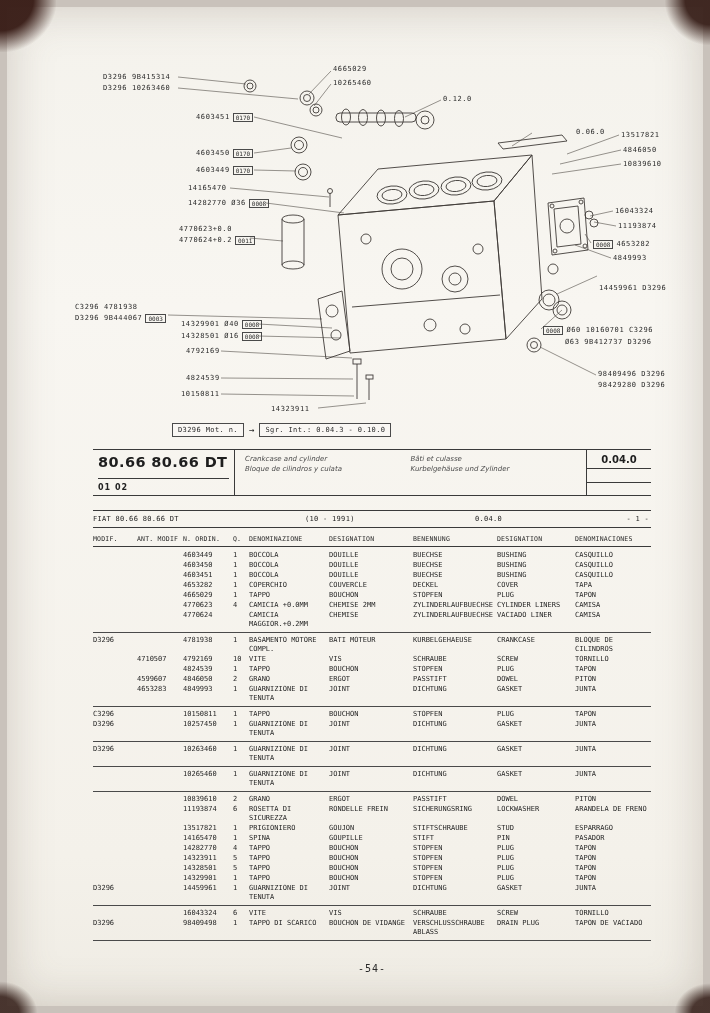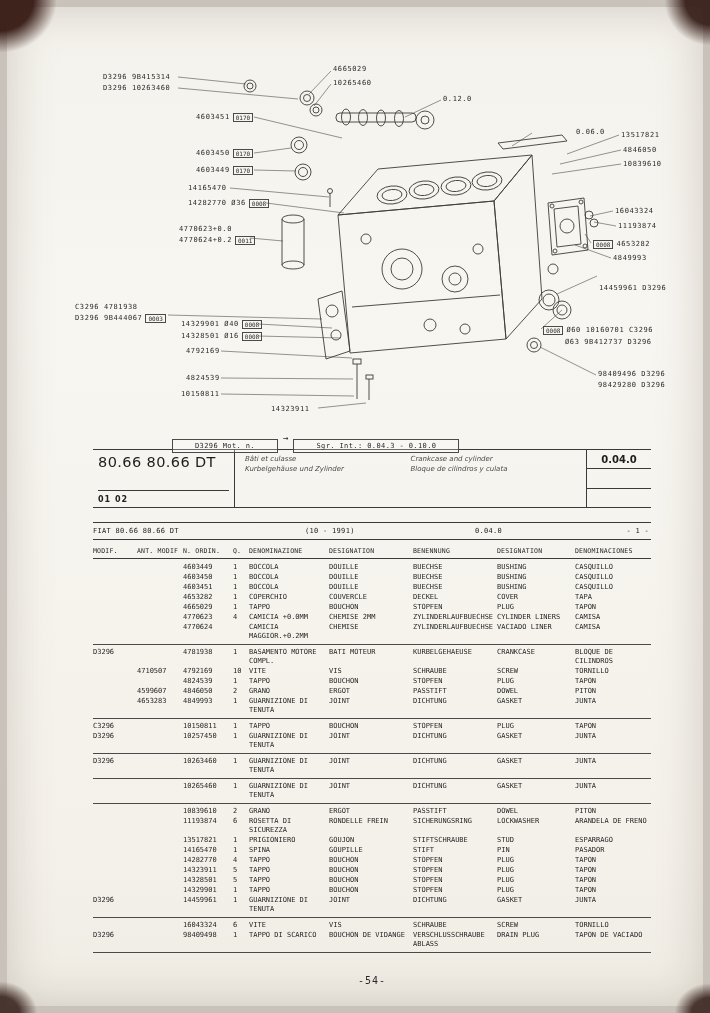--- a/index.html
+++ b/index.html
@@ -24,30 +24,30 @@
   .diagram { position:relative; width:696px; height:438px; }
   .diagram svg { position:absolute; left:-7px; top:0; }
   .callout-layer { position:absolute; left:-7px; top:0; width:710px; height:438px; }
   .callout { position:absolute; white-space:nowrap; font-family:"DejaVu Sans Mono", monospace;
              font-size:7px; line-height:8px; letter-spacing:0.6px; color:#2a2a2a; }
   .refbox-sm { display:inline-block; border:1px solid #4a4a4a; font-size:6px; line-height:7px;
                padding:0 2px; margin-left:3px; letter-spacing:0; vertical-align:middle; }
   .refbox-sm.first { margin:0 3px 0 0; }
   .refline { position:absolute; left:165px; top:416px; display:flex; gap:5px; align-items:center;
              font-family:"DejaVu Sans Mono", monospace; font-size:7px; color:#2a2a2a; }
-  .refbox { border:1px solid #4a4a4a; padding:2px 22px; letter-spacing:0.4px; background:rgba(255,255,255,0.25);margin-top:16px; }
+  .refbox { border:1px solid #4a4a4a; padding:2px 5px; letter-spacing:0.4px; background:rgba(255,255,255,0.25); }
   .arrow { font-size:9px; }
 
   
   .content { margin:4px 66px 0 86px; width:558px; }
 
   .header-band { display:flex; border-top:1.4px solid #3a3a3a; border-bottom:1px solid #3a3a3a; }
   .hb-left { width:142px; border-right:1px solid #3a3a3a; padding:4px 5px 3px; }
-  .hb-model { font-size:14.5px; font-weight:normal; letter-spacing:0.4px; color:#1e1e1e;
-              border-bottom:1px solid #3a3a3a; padding-bottom:20px; }
+  .hb-model { font-size:14.5px; font-weight:bold; letter-spacing:0.4px; color:#1e1e1e;
+              border-bottom:1px solid #3a3a3a; padding-bottom:8px; }
   .hb-variant { font-size:8px; font-weight:bold; padding-top:4px; letter-spacing:1px; }
   .hb-center { flex:1; border-right:1px solid #3a3a3a; display:flex; flex-direction:column; }
   .hb-title { text-align:center; font-weight:bold; font-size:10.5px; letter-spacing:0.6px;
               padding:4px 0 3px; border-bottom:1px solid #3a3a3a; color:#1e1e1e; }
   .hb-subs { display:flex; font-style:italic; font-size:7px; color:#4a4a4a; padding:4px 10px 3px; }
   .hb-sub-col { flex:1; line-height:10px; }
   .hb-right { width:64px; display:flex; flex-direction:column; }
   .hb-code { font-weight:bold; font-size:10px; text-align:center; padding:4px 0 3px;
              border-bottom:1px solid #3a3a3a; color:#1e1e1e; }
   .hb-grid { flex:1; display:flex; flex-direction:column; }
@@ -243,26 +243,26 @@
   <div class="content">
 
     <div class="header-band">
       <div class="hb-left">
         <div class="hb-model">80.66 80.66 DT</div>
         <div class="hb-variant">01 02</div>
       </div>
       <div class="hb-center">
         <div class="hb-subs">
           <div class="hb-sub-col">
+            <div>Crankcase and cylinder</div>
+            <div>Bloque de cilindros y culata</div>
+          </div>
+          <div class="hb-sub-col">
             <div>Bâti et culasse</div>
             <div>Kurbelgehäuse und Zylinder</div>
-          </div>
-          <div class="hb-sub-col">
-            <div>Crankcase and cylinder</div>
-            <div>Bloque de cilindros y culata</div>
           </div>
         </div>
       </div>
       <div class="hb-right">
         <div class="hb-code">0.04.0</div>
         <div class="hb-grid">
           <div class="cell"></div>
             <div class="cell"></div>
         </div>
       </div>

